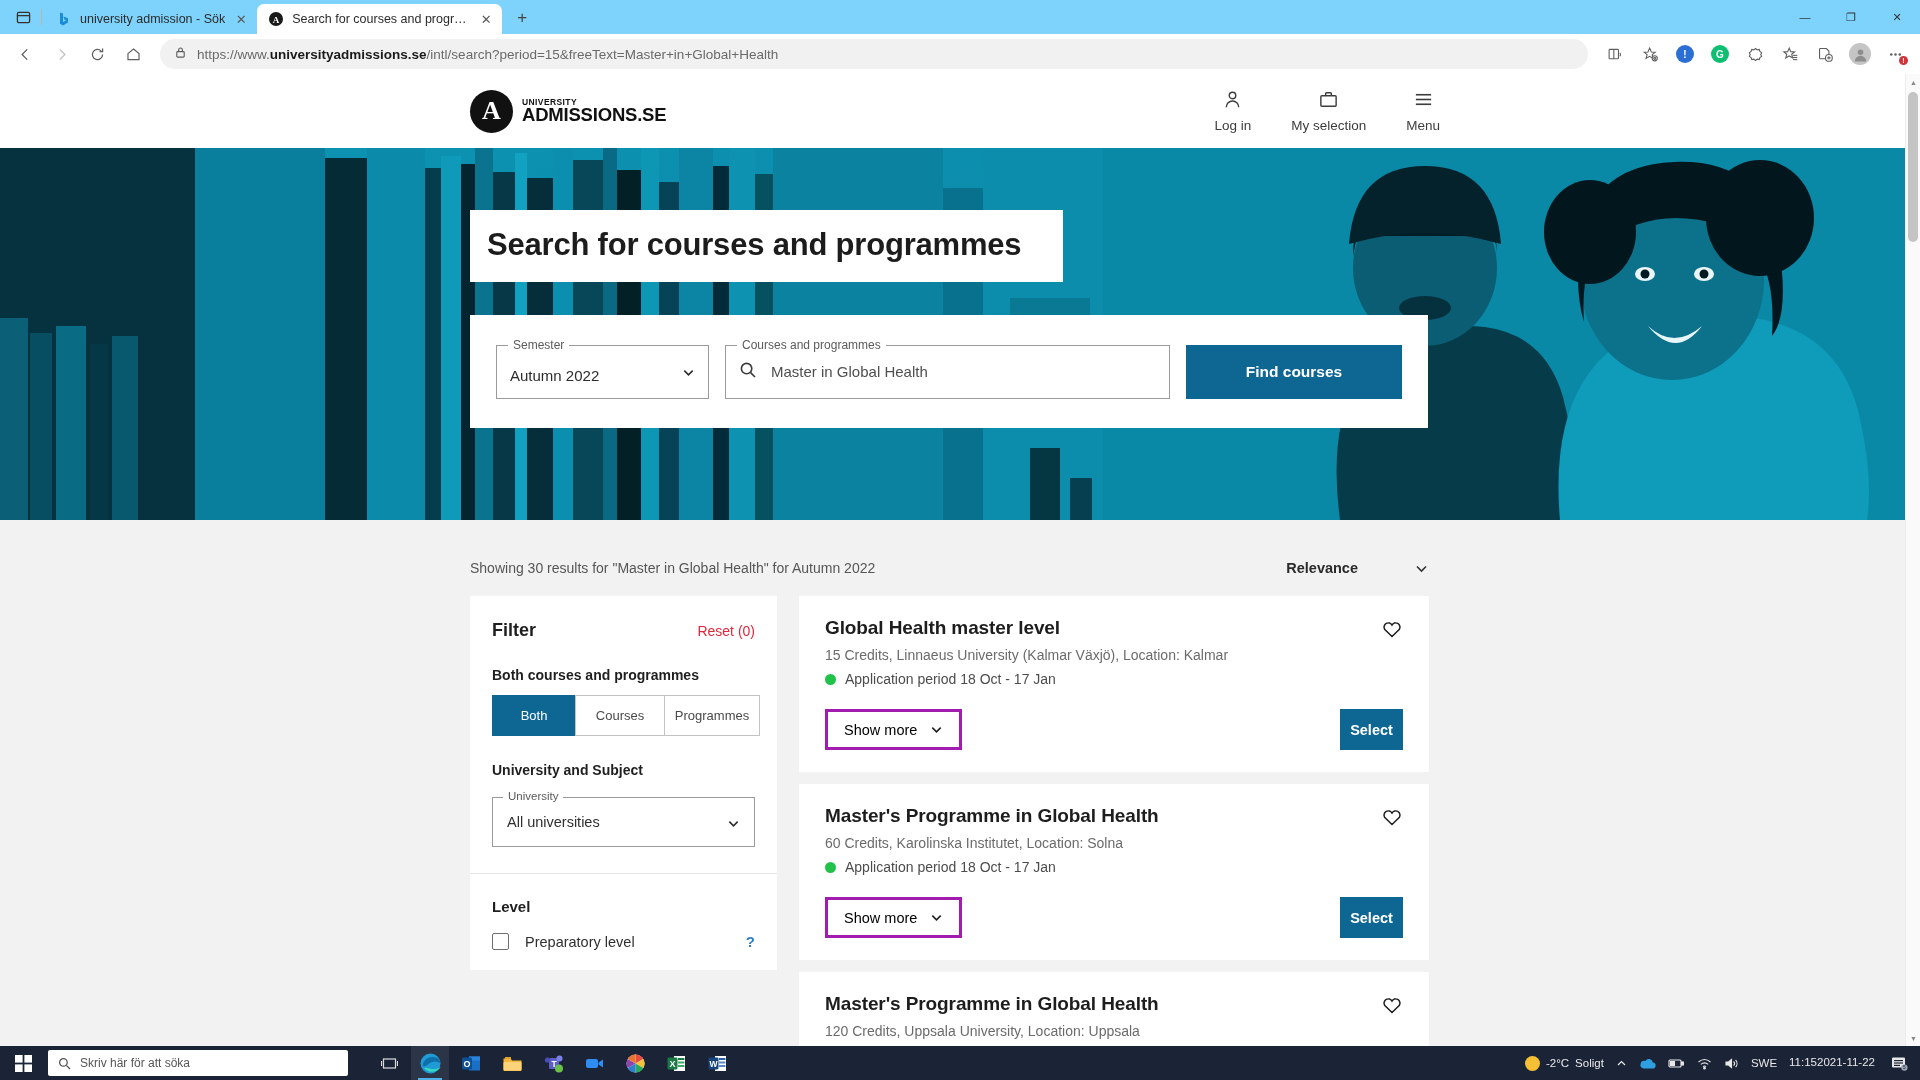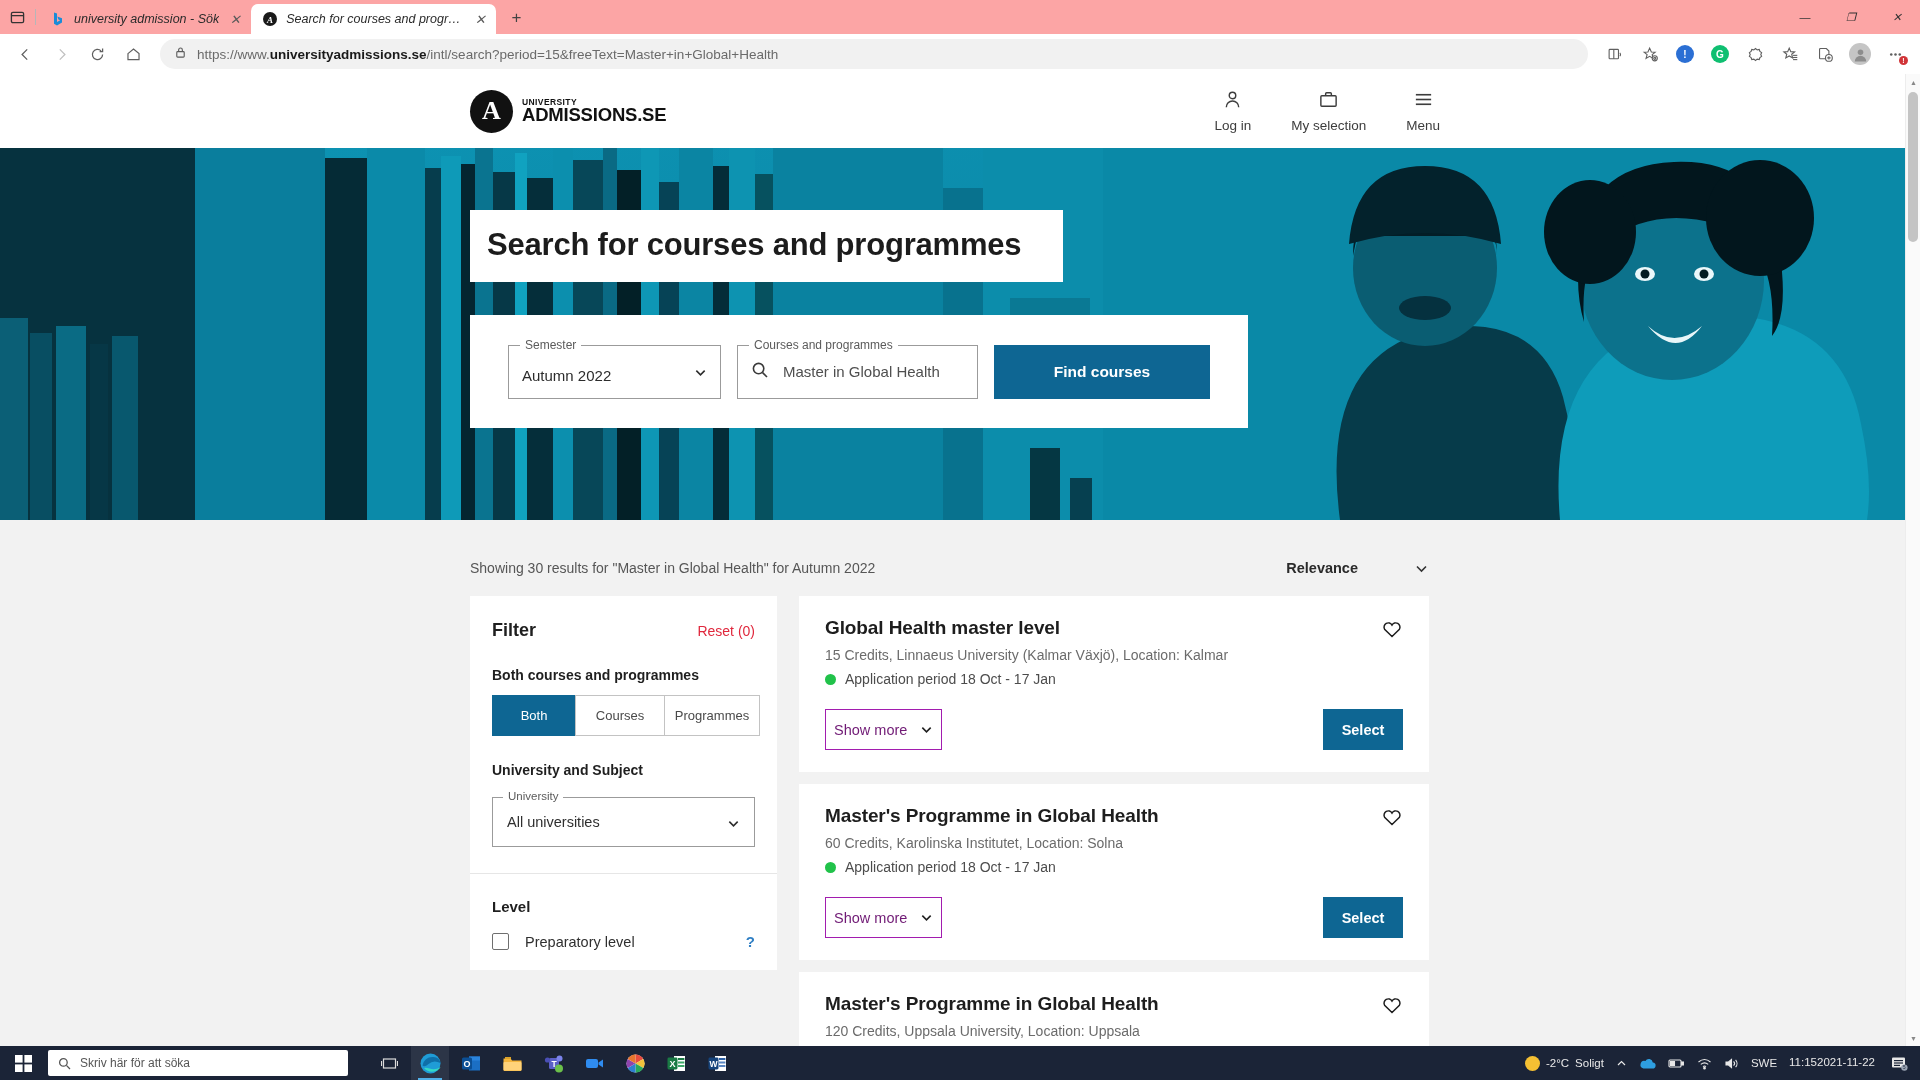--- a/index.html
+++ b/index.html
@@ -7,22 +7,22 @@
   body {
     font-family: "Liberation Sans", sans-serif;
     background: #f2f2f2;
     -webkit-font-smoothing: antialiased;
   }
 
   
   .browser { width: 1920px; height: 1046px; background: #ffffff; display: flex; flex-direction: column; }
 
   .tabstrip {
-    height: 34px; background: #fca5a5; display: flex; align-items: flex-end;
-    padding-left: 0; position: relative; flex: 0 0 34px; font-style: italic;
+    height: 34px; background: #7dd3fc; display: flex; align-items: flex-end;
+    padding-left: 6px; position: relative; flex: 0 0 34px;
   }
   .tabsearch {
     width: 34px; height: 34px; display: flex; align-items: center; justify-content: center;
   }
   .tabsearch svg { width: 15px; height: 15px; }
   .tabdivider { width: 1px; height: 16px; background: #b6b6b8; margin: 0 3px 9px 1px; }
   .tab {
     height: 30px; display: flex; align-items: center; gap: 8px;
     padding: 0 8px 0 11px; border-radius: 7px 7px 0 0; font-size: 12px;
     color: #2b2b2b; position: relative; max-width: 245px; min-width: 200px;
@@ -78,22 +78,22 @@
   .nav-item svg { width: 21px; height: 21px; }
   .nav-item span { font-size: 13.5px; color: #3d3d3d; }
 
   
   .hero { height: 372px; position: relative; overflow: hidden; background: #0b86a8; }
   .hero-img { position: absolute; inset: 0; }
   .hero-inner { position: absolute; inset: 0; padding-left: 470px; padding-top: 62px; }
   .hero-title-box { display: inline-block; background: #fff; padding: 17px 42px 19px 17px; }
   .hero-title-box h1 { font-size: 31px; font-weight: bold; color: #1c1c1c; letter-spacing: -0.2px; }
   .search-panel {
-    margin-top: 33px; background: #fff; width: 778px; height: 113px;
-    display: flex; align-items: center; gap: 16px; padding: 0 38px;
+    margin-top: 33px; background: #fff; width: 958px; height: 113px;
+    display: flex; align-items: center; gap: 16px; padding: 0 26px;
   }
   .field { position: relative; height: 54px; border: 1px solid #9b9b9b; background: #fff; display: flex; align-items: center; padding: 0 13px; }
   .field > legend, .field .flabel {
     position: absolute; top: -8px; left: 11px; background: #fff; padding: 0 5px;
     font-size: 12px; color: #5b5b5b;
   }
   .field-semester { width: 213px; justify-content: space-between; }
   .field-semester .val { font-size: 15px; color: #2c2c2c; margin-top: 8px; }
   .field-search { flex: 1; gap: 14px; }
   .field-search .val { font-size: 15px; color: #4f4f4f; }
@@ -136,23 +136,23 @@
 
   .result-list { flex: 1; display: flex; flex-direction: column; gap: 12px; }
   .result-card { background: #fff; padding: 21px 26px 22px 26px; position: relative; }
   .result-card h3 { font-size: 19px; font-weight: bold; color: #1d1d1d; letter-spacing: -0.1px; }
   .result-meta { font-size: 14px; color: #6b6b6b; margin-top: 8px; }
   .result-period { font-size: 14px; color: #4c4c4c; margin-top: 8px; display: flex; align-items: center; gap: 9px; }
   .dot-green { width: 11px; height: 11px; border-radius: 50%; background: #21c24a; flex: 0 0 11px; }
   .heart { position: absolute; right: 26px; top: 22px; color: #1d1d1d; }
   .heart svg { width: 22px; height: 22px; }
   .card-actions { display: flex; align-items: center; margin-top: 22px; }
-  .show-more { height: 41px; border: 1px solid #a21caf; background: #fff; display: flex; align-items: center; gap: 13px; padding: 0 8px; font-size: 14.5px; color: #701a75; font-weight: 500; }
+  .show-more { height: 41px; border: 3px solid #a21caf; background: #fff; display: flex; align-items: center; gap: 13px; padding: 0 16px; font-size: 14.5px; color: #000000; font-weight: 500; }
   .show-more .chev { width: 13px; height: 13px; }
-  .select-btn { margin-left: auto; background: #0e6693; color: #fff; border: none; height: 41px; width: 80px; font-size: 14.5px; font-weight: bold; font-family: "Liberation Sans", sans-serif; }
+  .select-btn { margin-left: auto; background: #0e6693; color: #fff; border: none; height: 41px; width: 63px; font-size: 14.5px; font-weight: bold; font-family: "Liberation Sans", sans-serif; }
 
   
   .taskbar { position: absolute; left: 0; bottom: 0; width: 1920px; height: 34px; background: #1b2437; display: flex; align-items: center; }
   .start { width: 46px; height: 34px; display: flex; align-items: center; justify-content: center; }
   .tb-search {
     width: 300px; height: 26px; background: #fff; border-radius: 2px; display: flex;
     align-items: center; gap: 9px; padding: 0 10px; margin-left: 2px; font-size: 12px; color: #555;
   }
   .tb-icons { display: flex; align-items: center; gap: 3px; margin-left: 22px; }
   .tb-icon { width: 38px; height: 34px; display: flex; align-items: center; justify-content: center; position: relative; }

